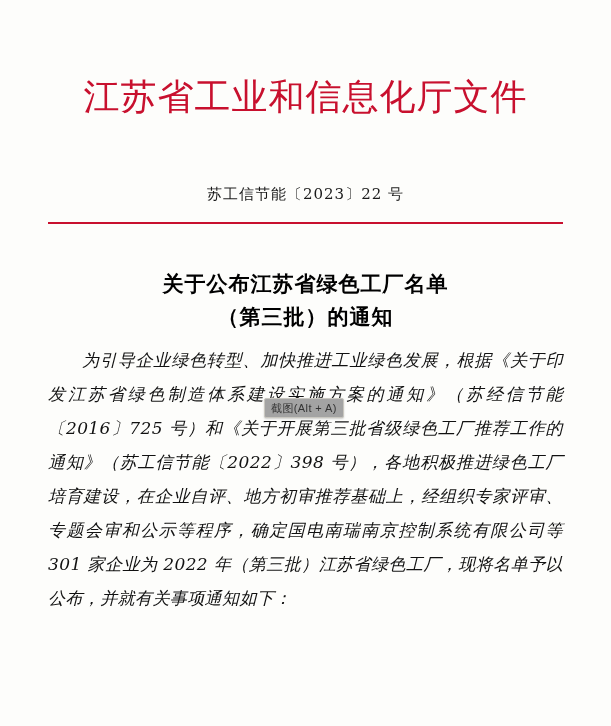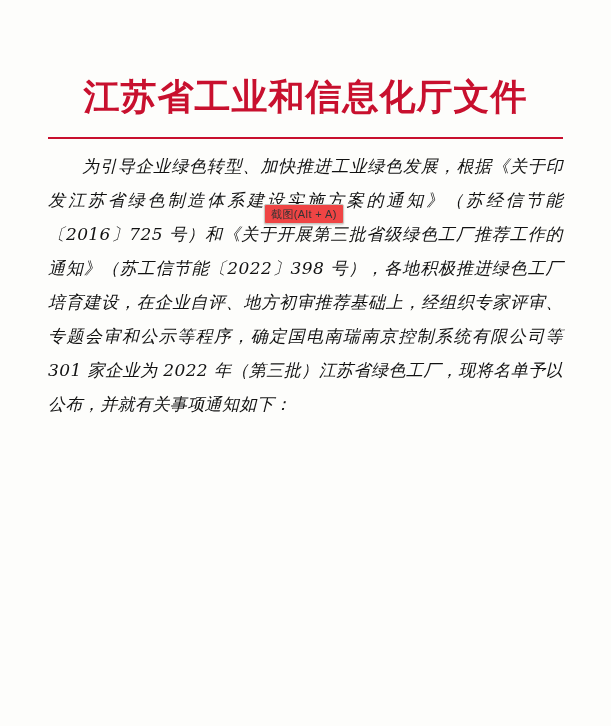--- a/index.html
+++ b/index.html
@@ -22,21 +22,21 @@
     box-sizing: border-box;
     padding: 0 48px;
   }
   .masthead {
     text-align: center;
     padding-top: 74px;
   }
   .masthead-title {
     color: #c8102e;
     font-family: "DejaVu Serif", "Liberation Serif", serif;
-    font-weight: bold;
+    font-weight: normal;
     font-size: 36px;
     letter-spacing: 1px;
     line-height: 1.25;
     white-space: nowrap;
   }
   .doc-number {
     text-align: center;
     margin-top: 66px;
     font-size: 15px;
     letter-spacing: 1px;
@@ -77,44 +77,49 @@
   }
   .body-text p {
     margin: 0;
     text-indent: 2em;
     font-style: italic;
   }
   .tooltip {
     position: absolute;
     left: 216px;
     top: 55px;
-    background: #ef4444;
+    background: #a3a3a3;
     border: 1px solid #c9c7c0;
     color: #333;
     font-family: "Liberation Sans", sans-serif;
     font-size: 11px;
     line-height: 1.3;
     padding: 2px 6px;
     border-radius: 2px;
     box-shadow: 0 1px 2px rgba(0,0,0,0.18);
     white-space: nowrap;
   }
 </style>
 </head>
 <body>
 
 <div class="page">
 
   <div class="masthead">
     <div class="masthead-title">江苏省工业和信息化厅文件</div>
   </div>
 
+  <div class="doc-number">苏工信节能〔2023〕22 号</div>
 
   <div class="red-rule"></div>
 
+  <div class="doc-title">
+    <span>关于公布江苏省绿色工厂名单</span>
+    <span class="line2">（第三批）的通知</span>
+  </div>
 
 
   <div class="body-text">
     <p>为引导企业绿色转型、加快推进工业绿色发展，根据《关于印发江苏省绿色制造体系建设实施方案的通知》（苏经信节能〔2016〕725 号）和《关于开展第三批省级绿色工厂推荐工作的通知》（苏工信节能〔2022〕398 号），各地积极推进绿色工厂培育建设，在企业自评、地方初审推荐基础上，经组织专家评审、专题会审和公示等程序，确定国电南瑞南京控制系统有限公司等 301 家企业为 2022 年（第三批）江苏省绿色工厂，现将名单予以公布，并就有关事项通知如下：</p>
     <div class="tooltip">截图(Alt + A)</div>
   </div>
 
 </div>
 
 </body></html>

